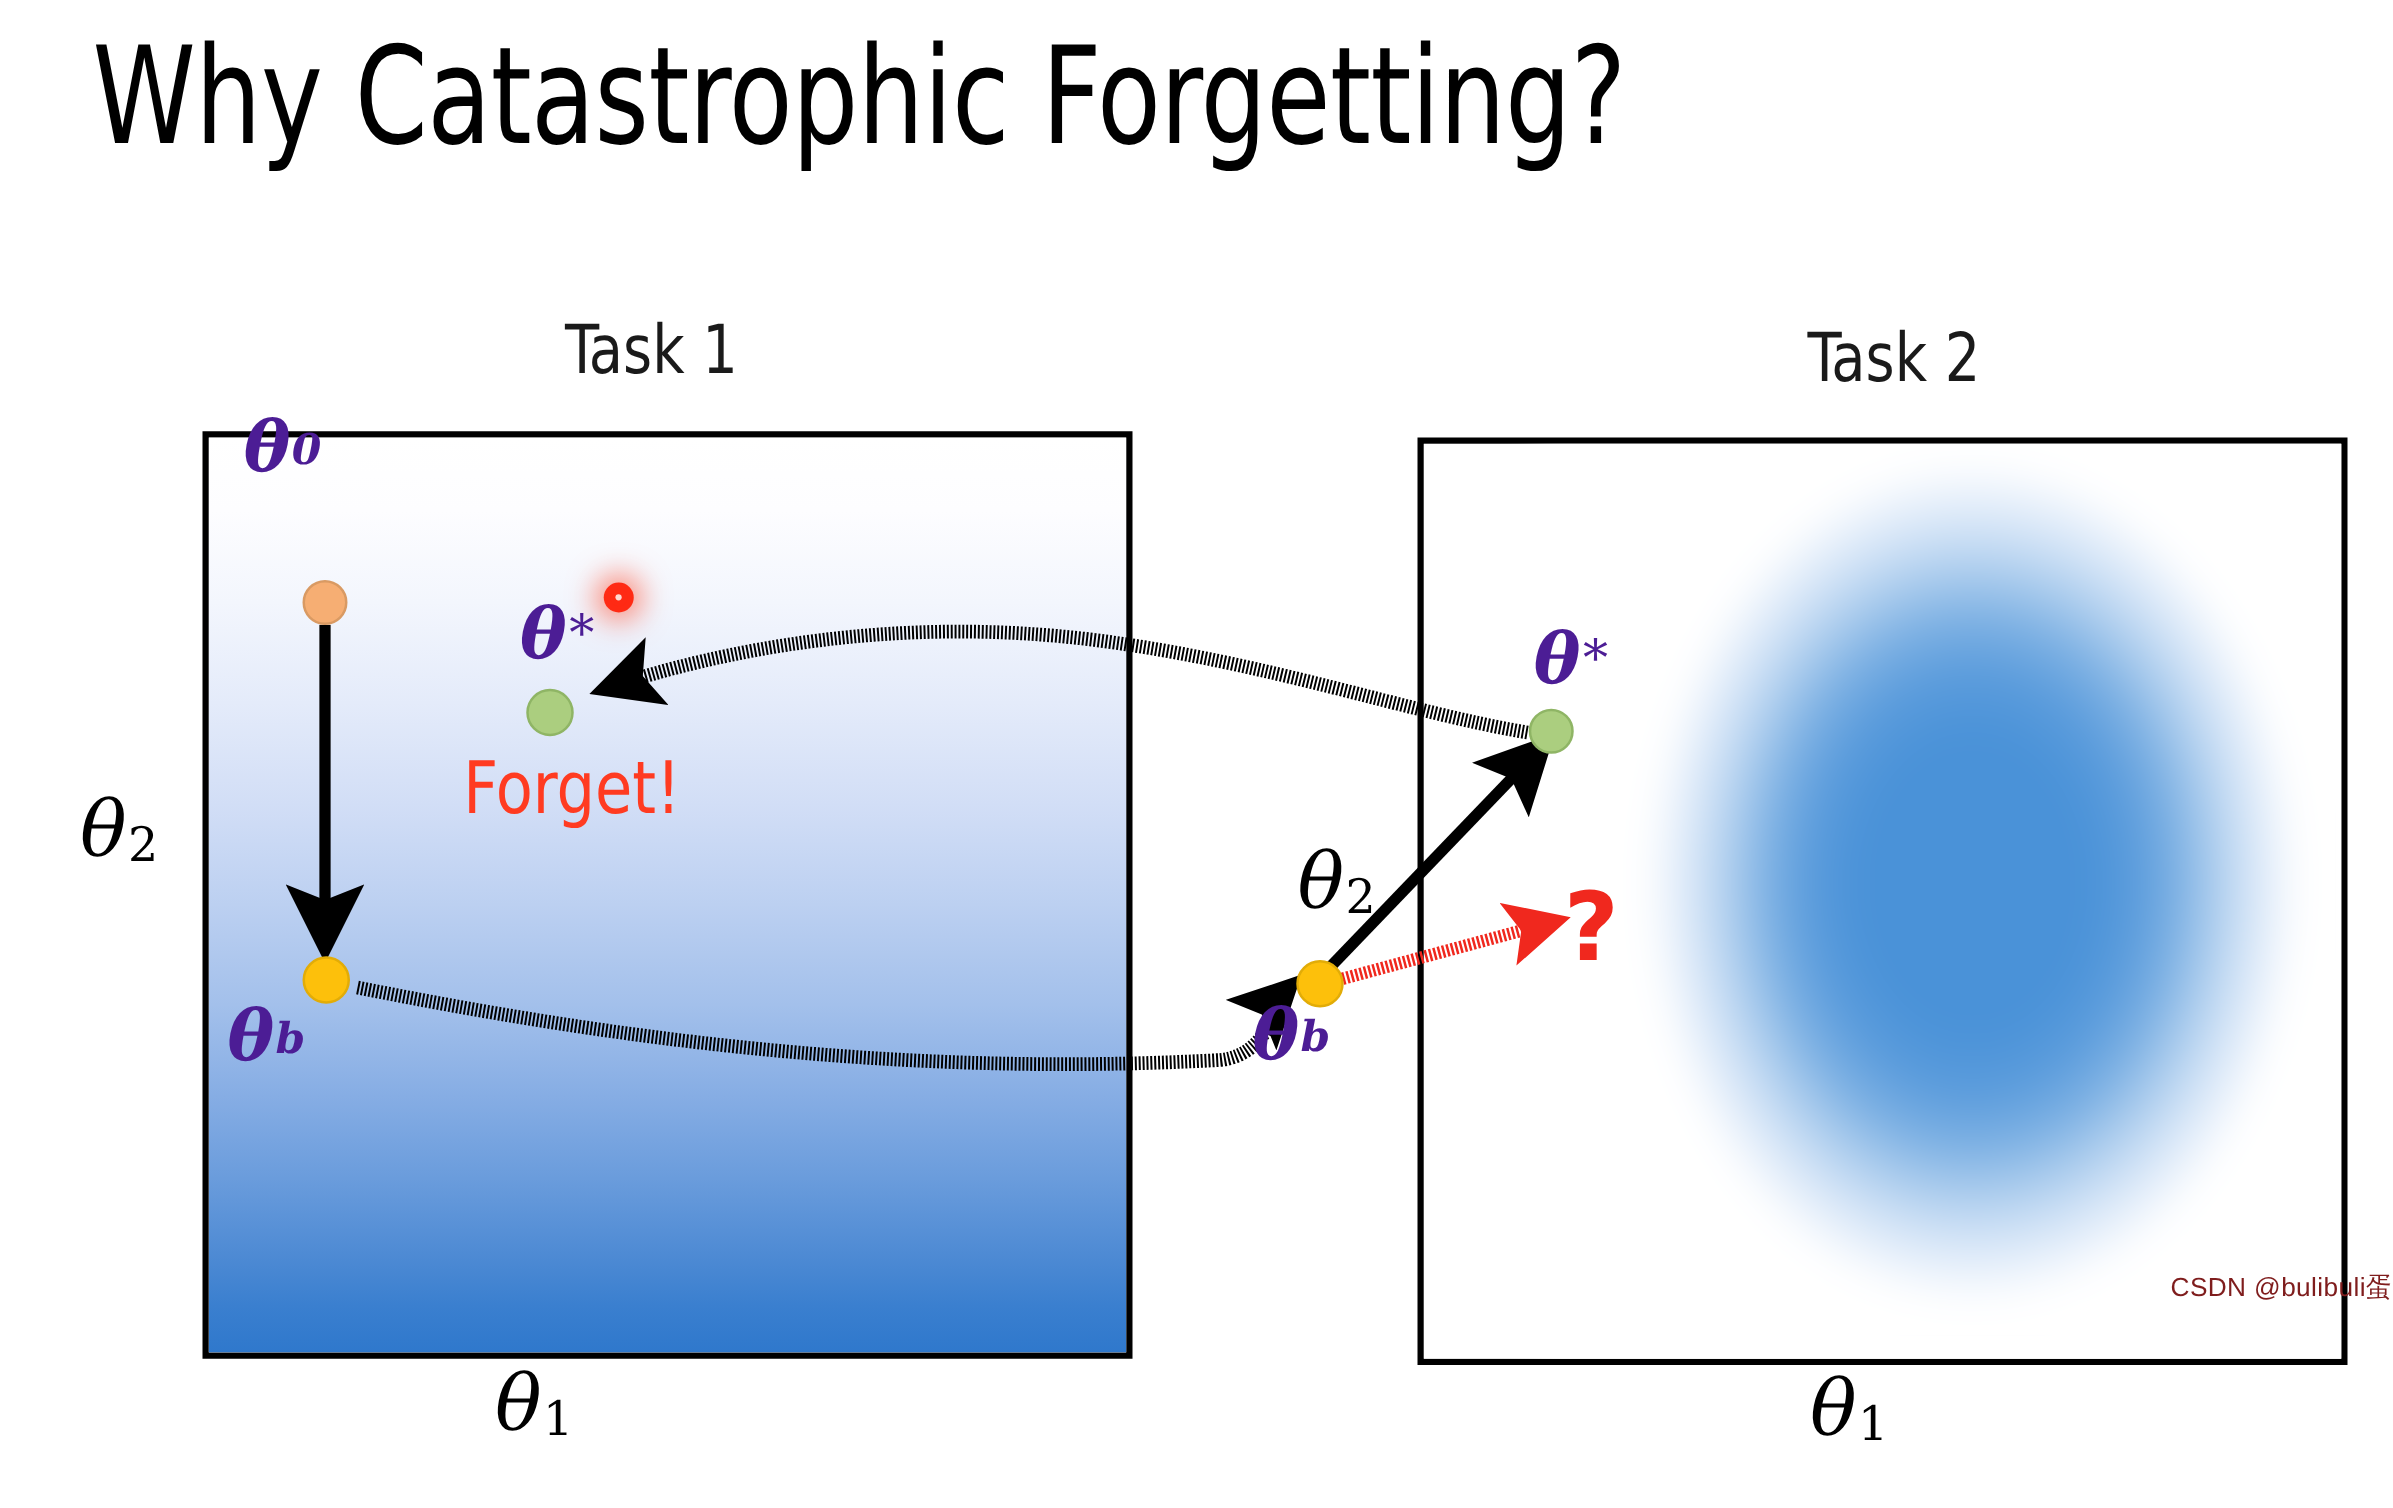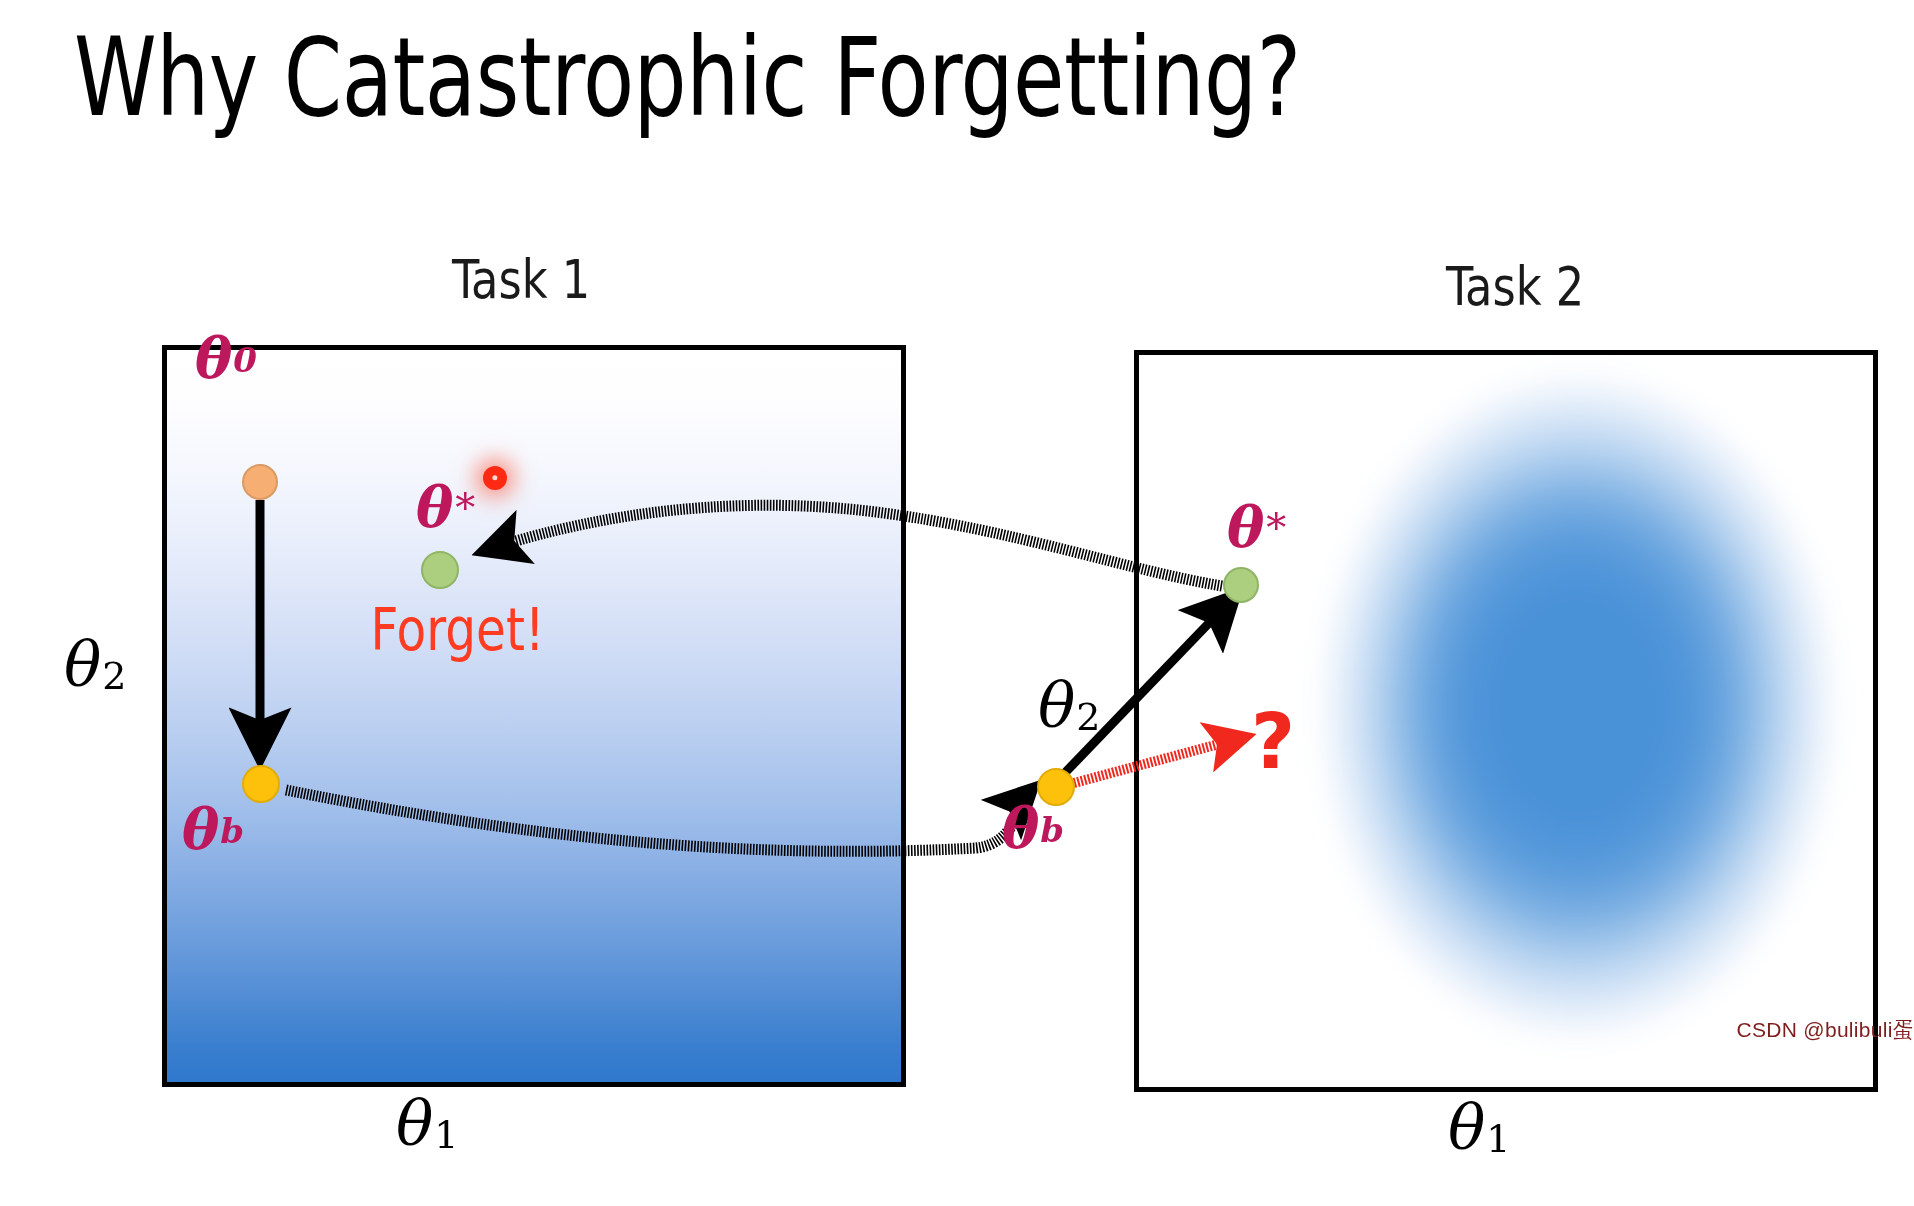--- a/index.html
+++ b/index.html
@@ -136,21 +136,21 @@
   #axis-t1-x { left: 380px; top: 1086px; }
   #axis-t2-y { left: 1022px; top: 668px; }
   #axis-t2-x { left: 1432px; top: 1090px; }
 
   
   .point-label {
     position: absolute;
     font-family: "DejaVu Serif", "Liberation Serif", serif;
     font-style: italic;
     font-weight: 700;
-    color: #be185d;
+    color: #4c1d95;
     white-space: nowrap;
     z-index: 7;
   }
   .point-label .base { font-size: 56px; }
   .point-label .sup {
     font-size: 34px;
     vertical-align: super;
     margin-left: 1px;
   }
   .point-label .sup-star {

